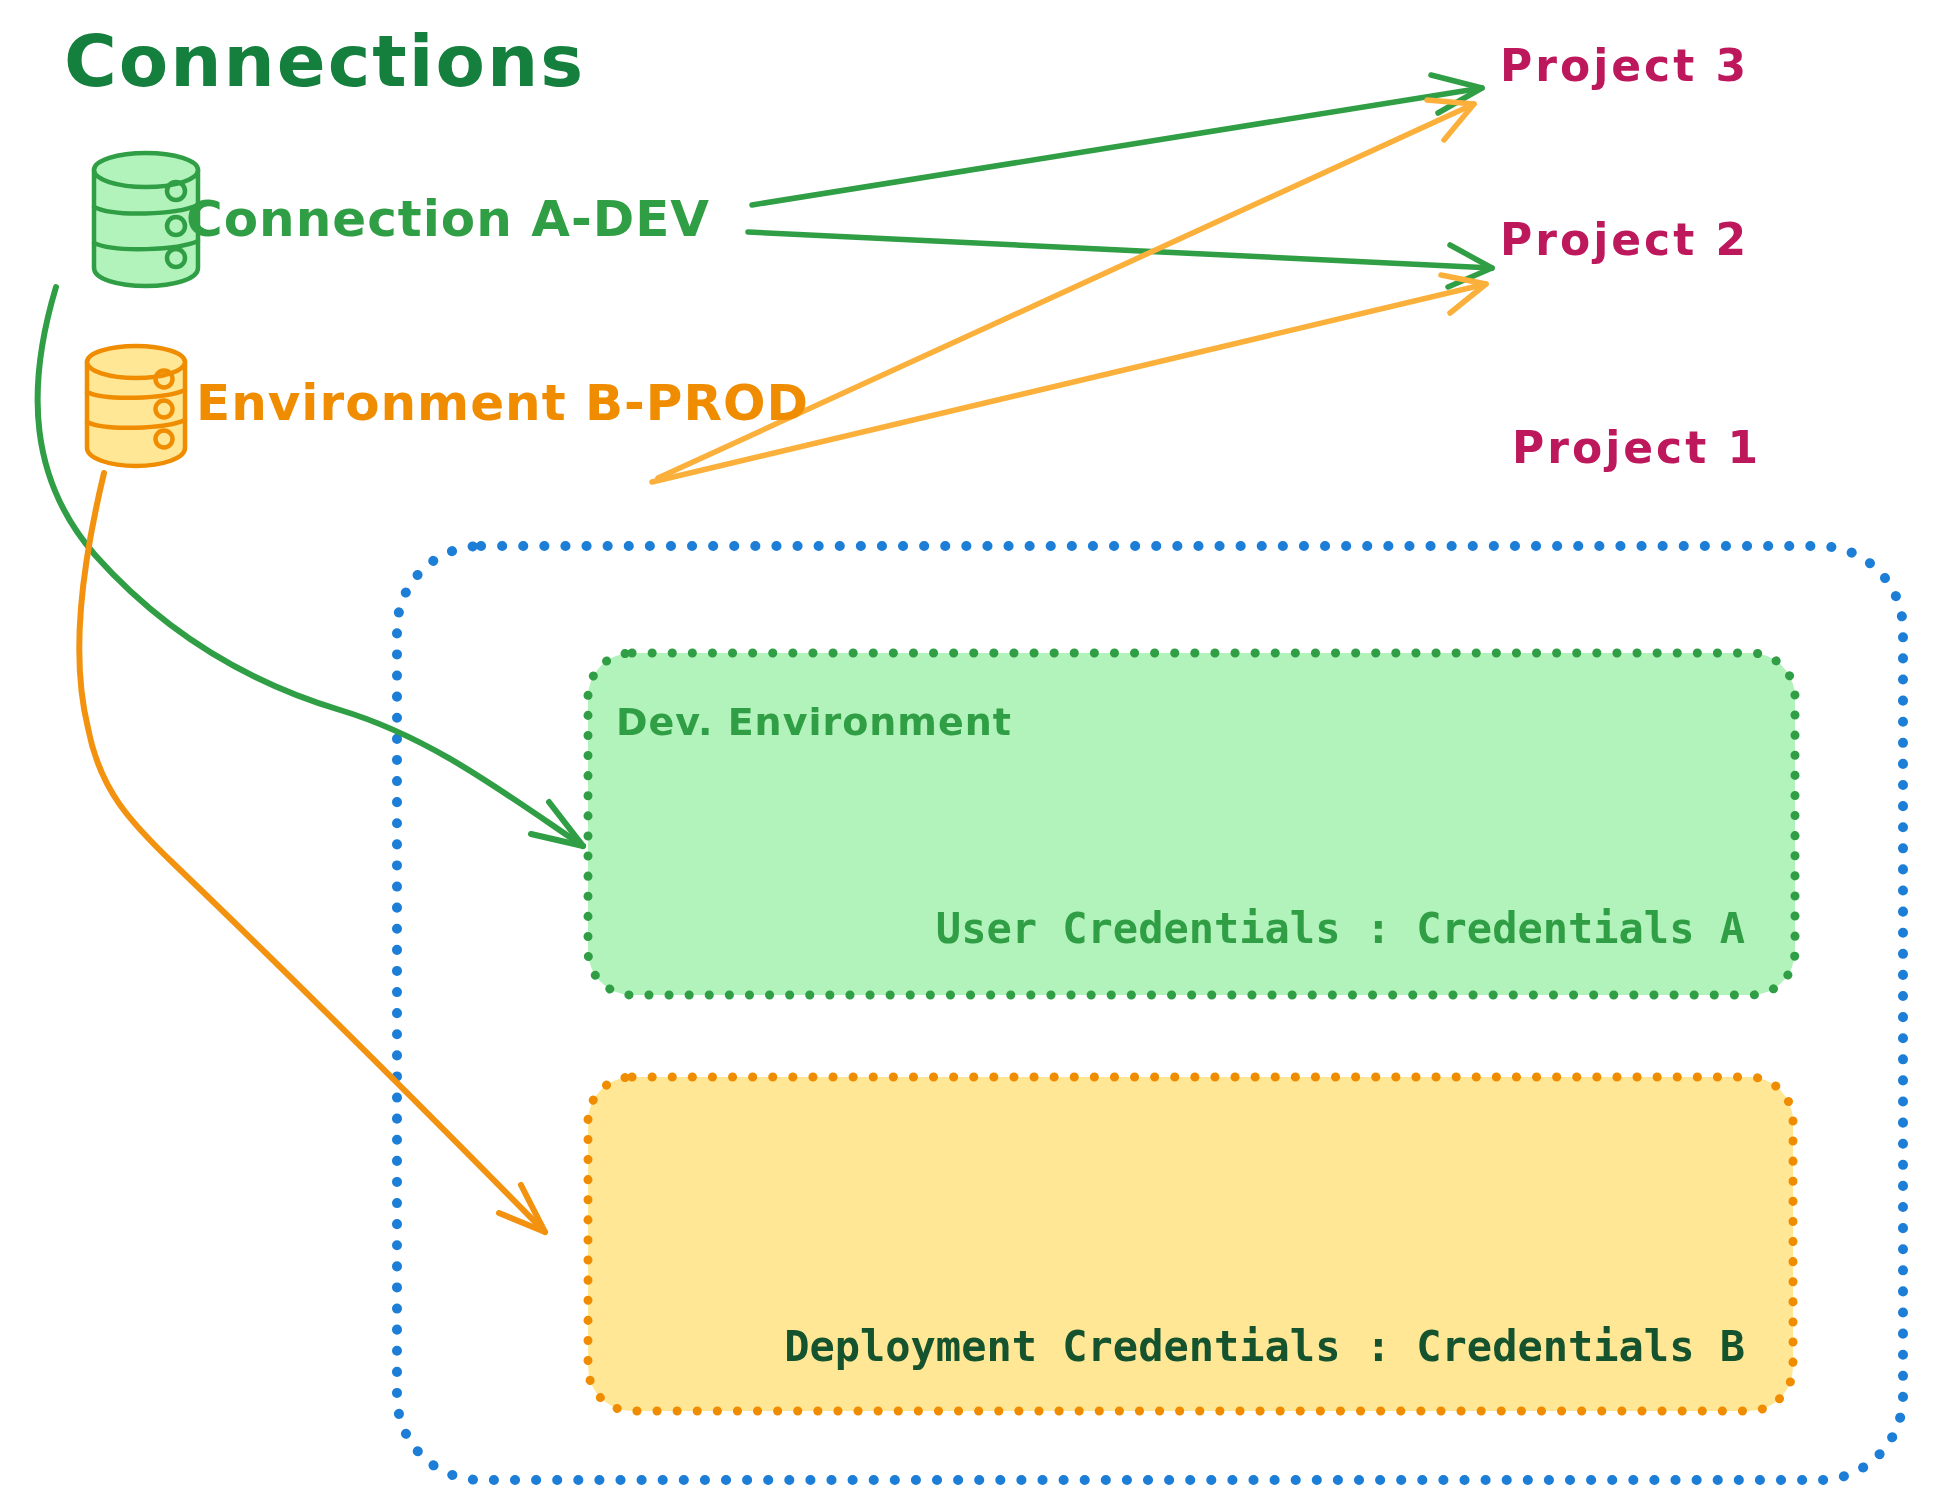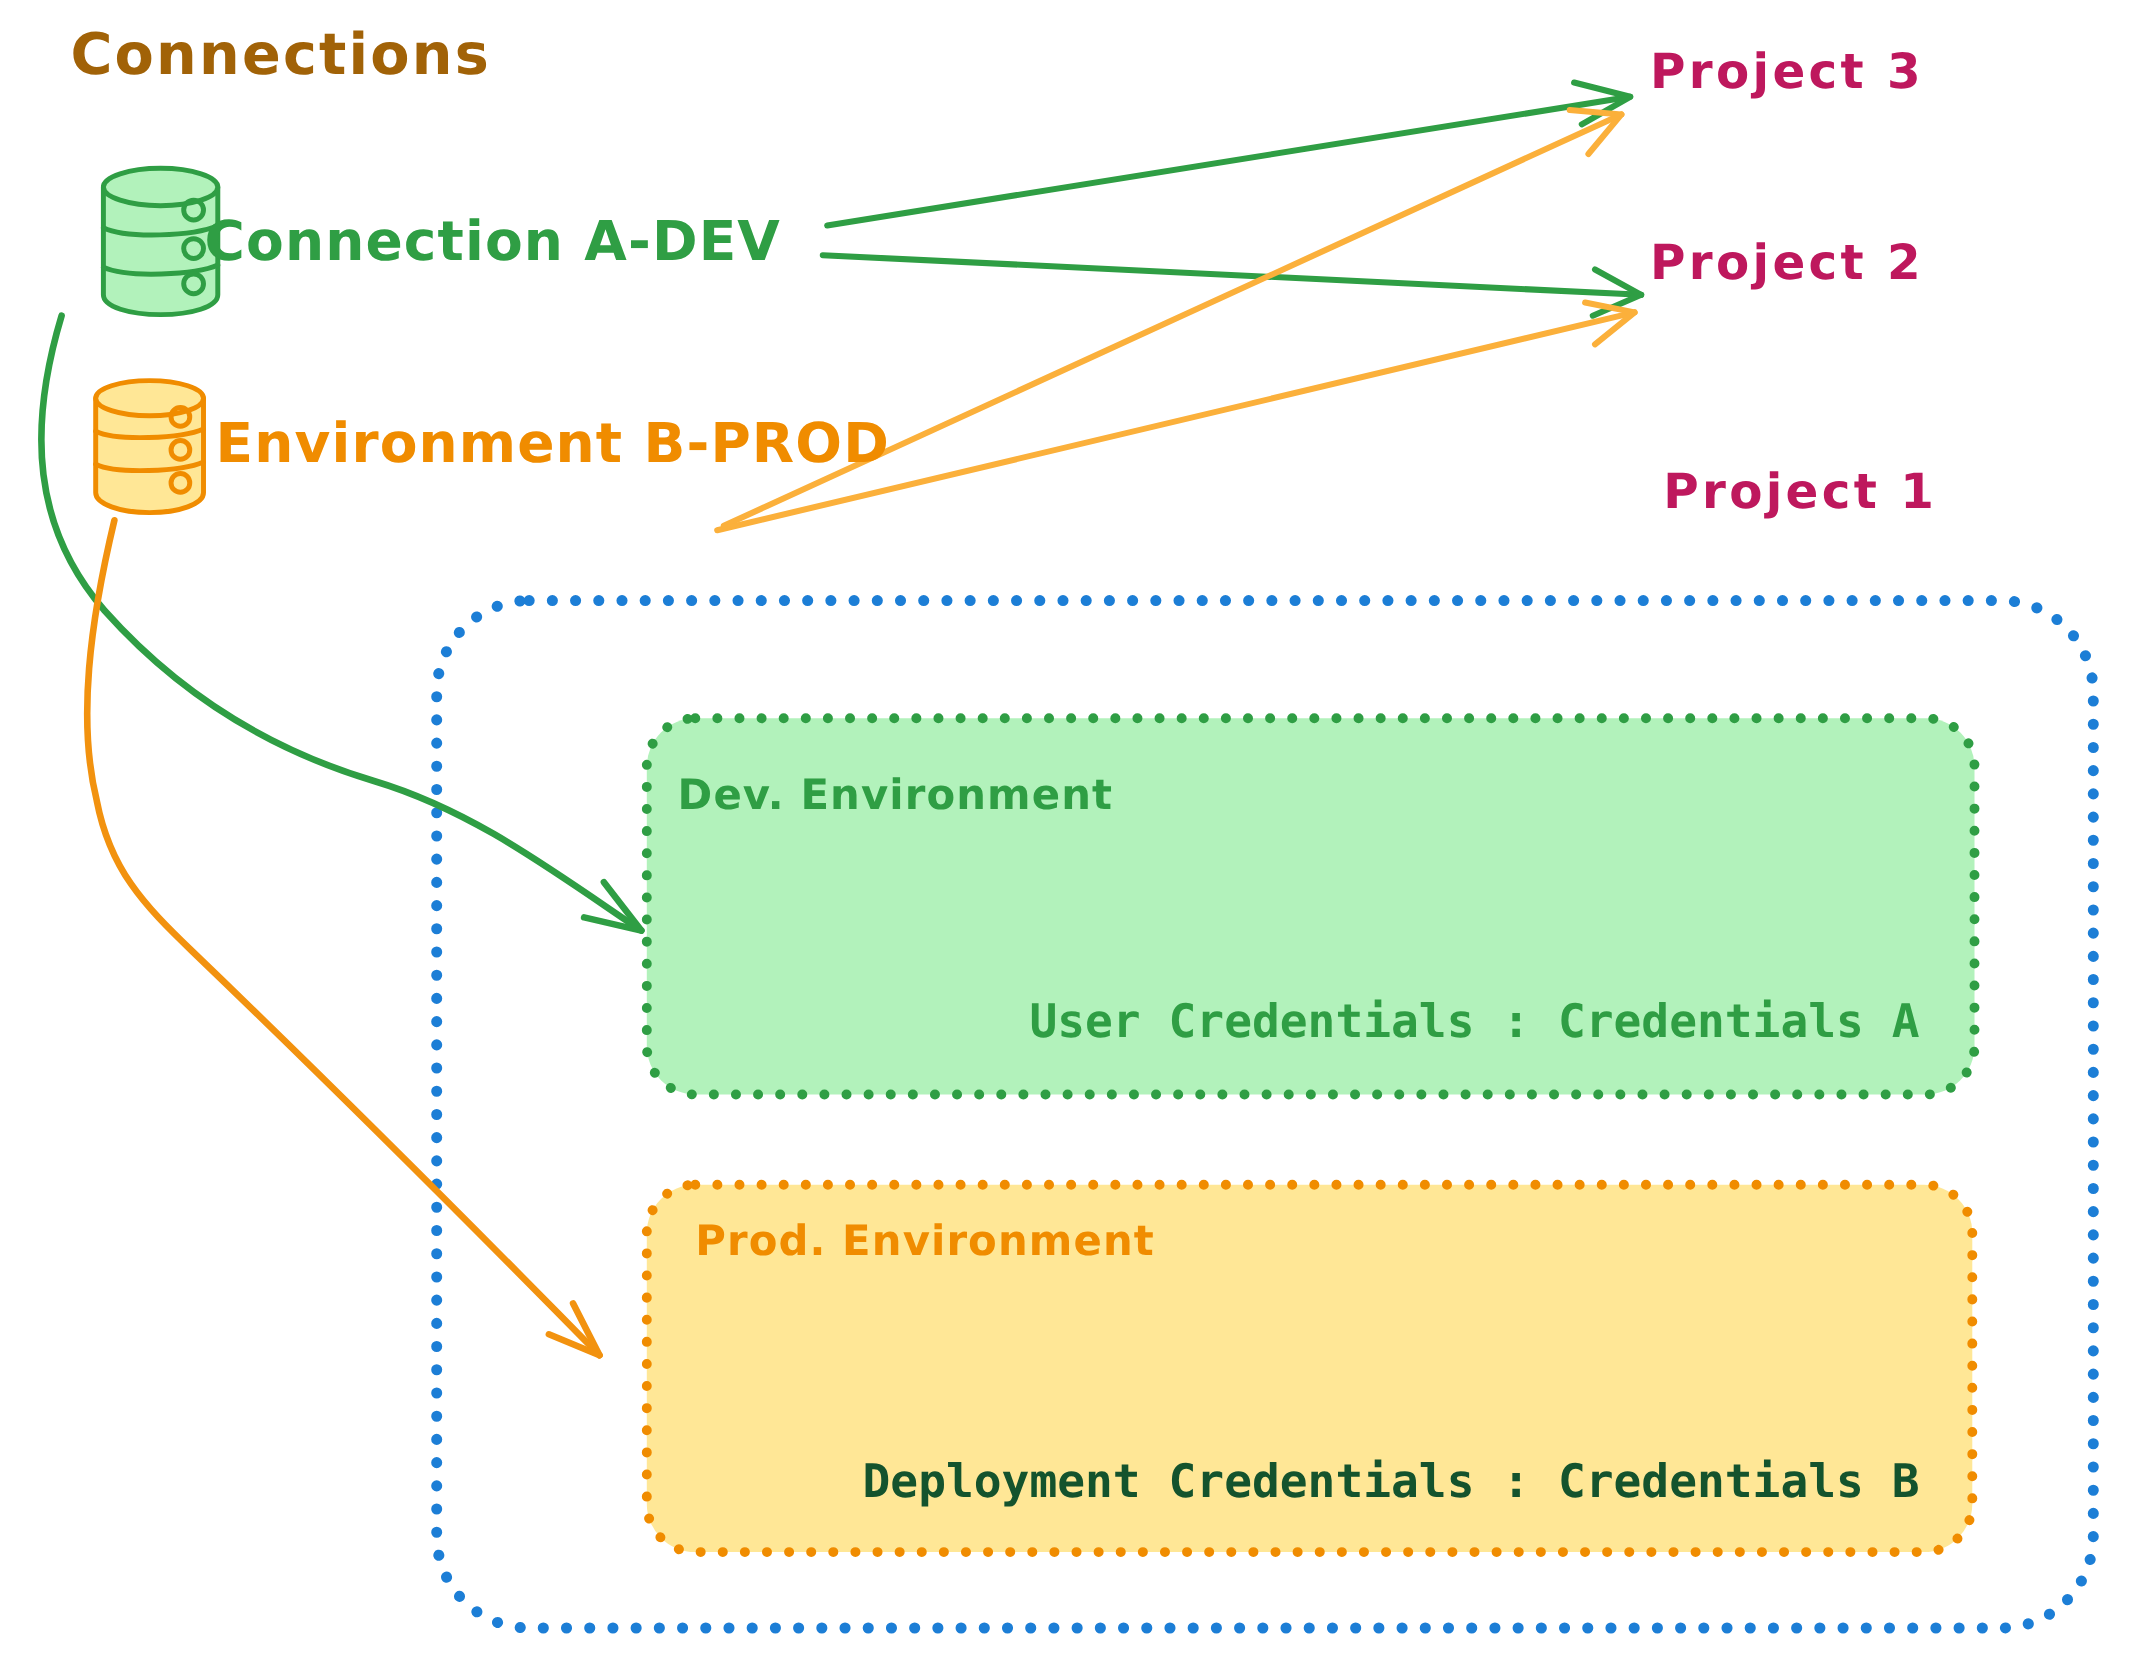--- a/index.html
+++ b/index.html
@@ -2,21 +2,21 @@
 <html><head>
 <meta charset="utf-8">
 <style>
   html,body { margin:0; padding:0; background:#ffffff; }
   .canvas {
     position:relative; width:1948px; height:1506px; background:#ffffff;
     overflow:hidden; font-family:"DejaVu Sans", sans-serif;
   }
   .canvas svg { position:absolute; left:0; top:0; }
   .lbl { position:absolute; white-space:nowrap; line-height:1.1; }
-  .title-lbl     { left:64px;  top:22px;  font-size:52px; font-weight:700; color:#a16207; letter-spacing:2px; }
+  .title-lbl     { left:64px;  top:22px;  font-size:72px; font-weight:700; color:#15803d; letter-spacing:2px; }
   .conn-a-lbl    { left:186px; top:192px; font-size:50px; font-weight:700; color:#2f9e44; letter-spacing:1px; }
   .conn-b-lbl    { left:196px; top:376px; font-size:50px; font-weight:700; color:#f08c00; letter-spacing:1px; }
   .proj-lbl      { font-size:44px; font-weight:700; color:#be185d; letter-spacing:3px; }
   .proj3-lbl { left:1500px; top:42px;  }
   .proj2-lbl { left:1500px; top:216px; }
   .proj1-lbl { left:1512px; top:424px; }
   .env-title     { font-size:38px; font-weight:700; letter-spacing:1px; }
   .dev-title     { left:616px; top:702px;  color:#2f9e44; }
   .prod-title    { left:632px; top:1108px; color:#f08c00; }
   .cred-lbl      { font-family:"DejaVu Sans Mono", monospace; font-size:42px; font-weight:700; text-align:right; right:203px; }
@@ -96,16 +96,15 @@
   <div class="lbl proj-lbl proj3-lbl">Project 3</div>
 
   <div class="lbl proj-lbl proj2-lbl">Project 2</div>
 
   <div class="lbl proj-lbl proj1-lbl">Project 1</div>
 
   <div class="lbl env-title dev-title">Dev. Environment</div>
 
   <div class="lbl cred-lbl dev-cred">User Credentials : Credentials A</div>
 
-  <div class="lbl env-title prod-title">Prod. Environment</div>
 
   <div class="lbl cred-lbl prod-cred">Deployment Credentials : Credentials B</div>
 </div>
 
 </body></html>

